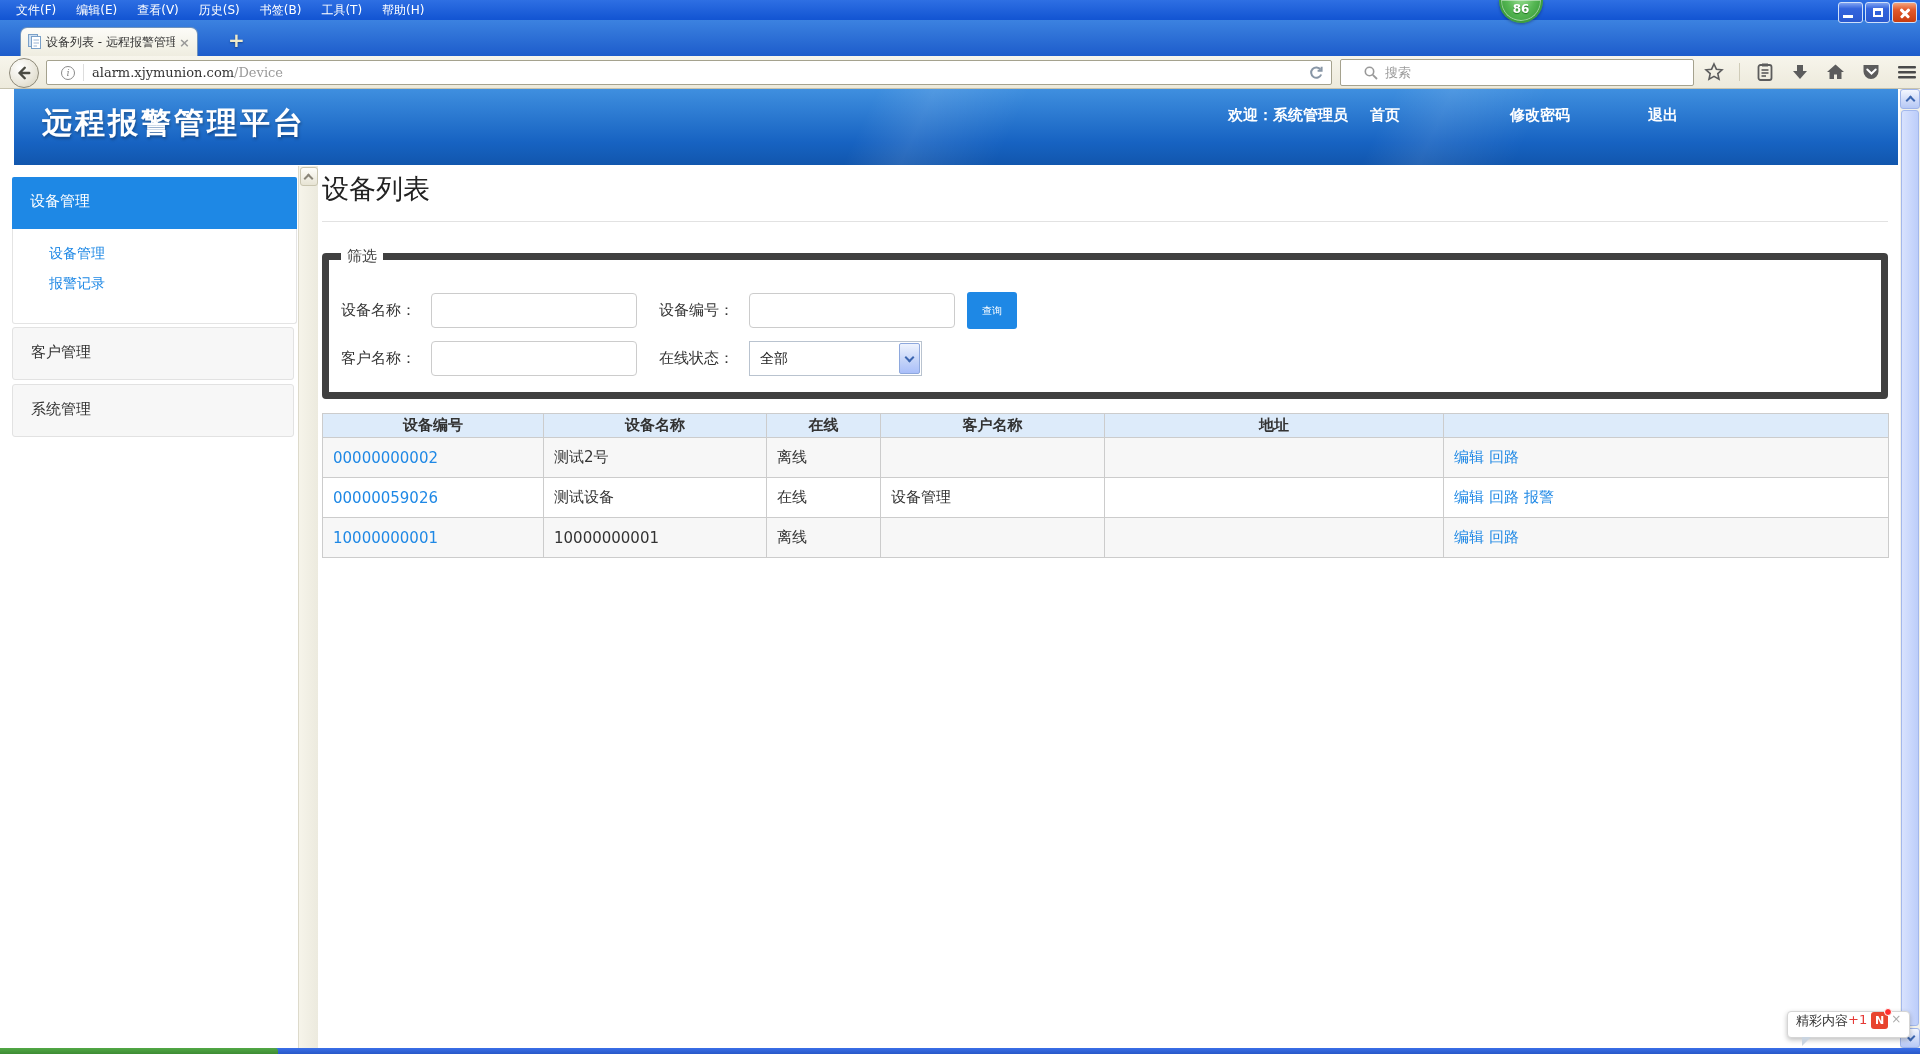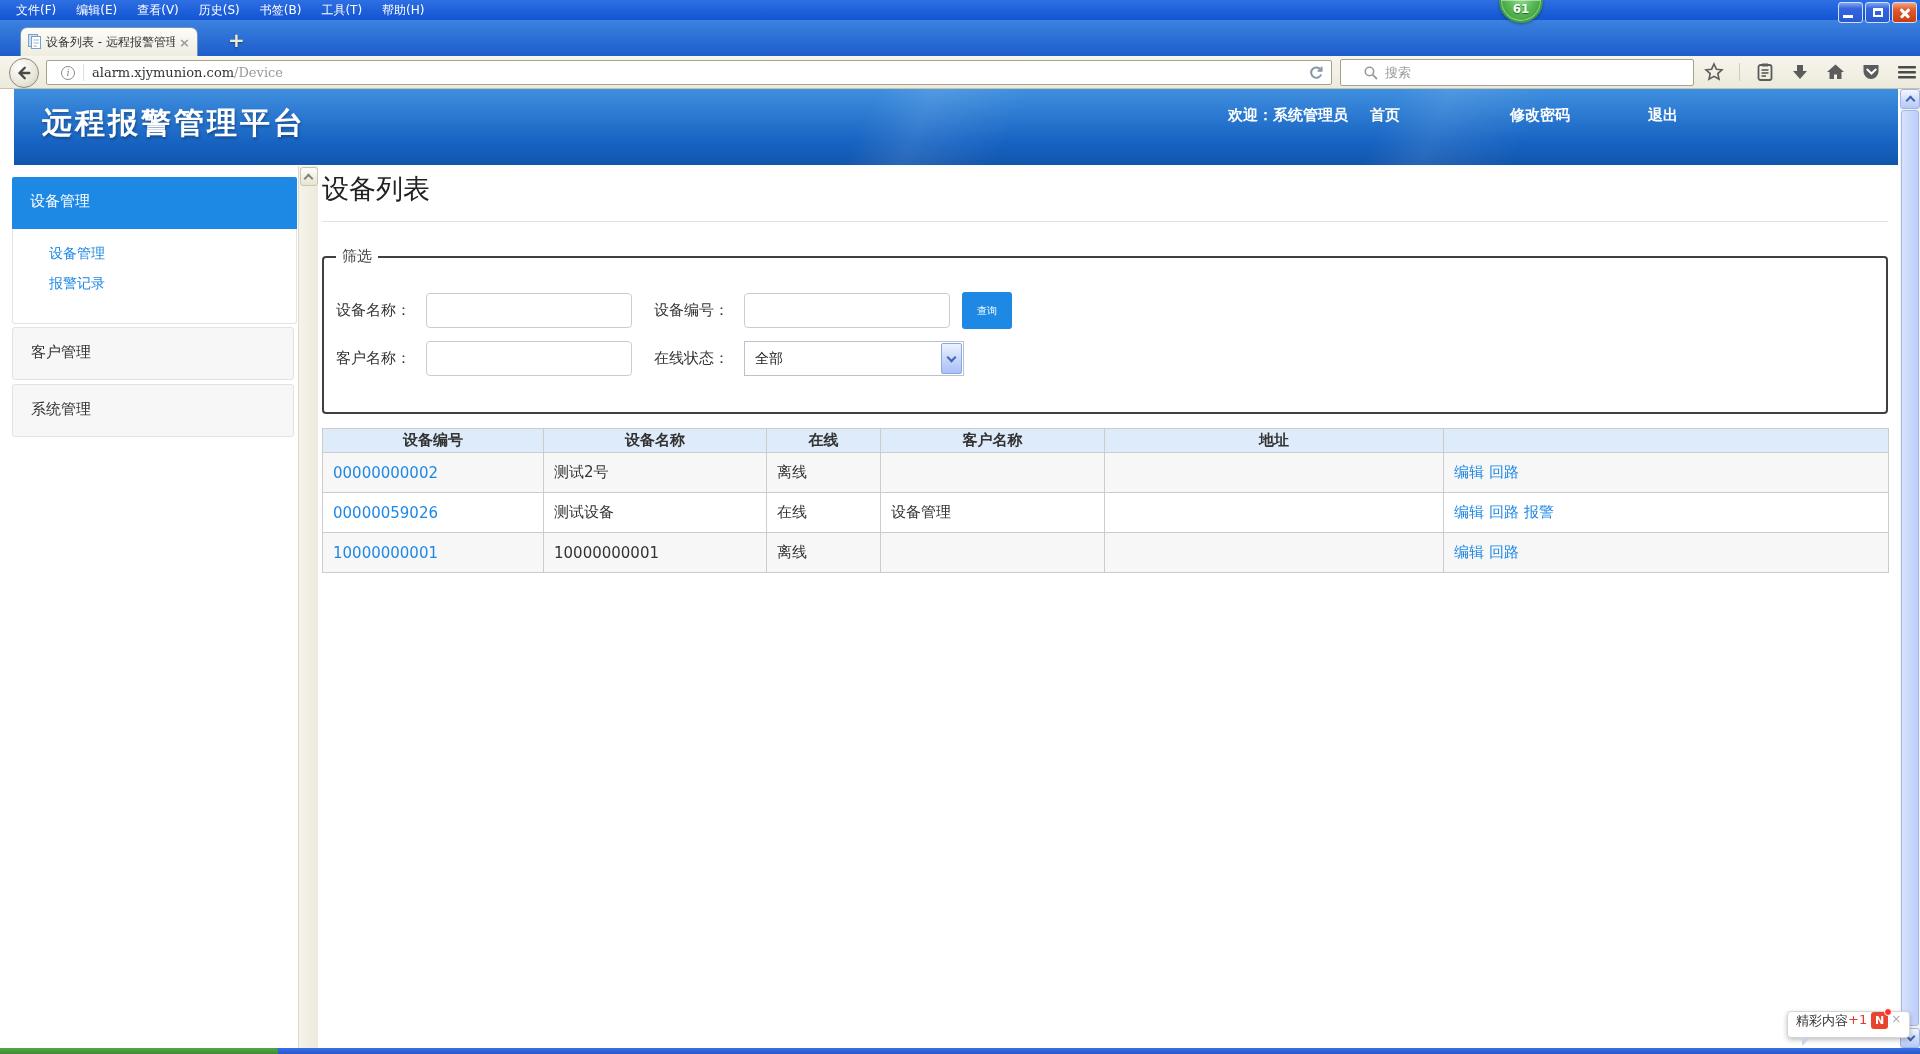--- a/index.html
+++ b/index.html
@@ -83,30 +83,30 @@
     border:1px solid #c9c5b0; border-radius:3px; display:flex; align-items:center; justify-content:center; }
 
   .chev { width:7px; height:7px; border-right:2px solid #8a8578; border-bottom:2px solid #8a8578; }
   .chev.up { transform:rotate(-135deg); margin-top:3px; }
   .chev.down { transform:rotate(45deg); margin-top:-3px; }
   .chev.blue { border-color:#3c66b0; }
 
   .main { position:absolute; left:322px; top:171px; width:1566px; }
   .page-title { font-size:27px; color:#222; font-weight:400; }
   .rule { border:none; border-top:1px solid #e2e2e2; margin-top:14px; }
-  fieldset.filter { margin-top:25px; border:2px solid #404040; border-radius:4px; padding:14px 0 36px 12px; width:1566px; }
+  fieldset.filter { margin-top:25px; border:7px solid #404040; border-radius:4px; padding:14px 0 16px 12px; width:1566px; }
   fieldset.filter legend { font-size:15px; color:#444; padding:0 6px; }
   .frow { display:flex; align-items:center; margin-top:12px; }
   .flabel { width:90px; font-size:15px; color:#333; white-space:nowrap; }
   .flabel.second { margin-left:22px; }
   .finput { width:206px; height:35px; border:1px solid #ccc; border-radius:4px; padding:0 8px;
     font-size:14px; color:#333; outline:none; font-family:inherit; }
   .query-btn { margin-left:12px; width:50px; height:37px; background:#1e88e5; border:none; border-radius:3px;
     color:#fff; font-size:10px; font-family:inherit; }
-  .select-box { position:relative; width:220px; height:35px; border:1px solid #b9c3cf; background:#fff;
+  .select-box { position:relative; width:173px; height:35px; border:1px solid #b9c3cf; background:#fff;
     font-size:14px; color:#222; display:flex; align-items:center; padding-left:10px; }
   .select-arrow { position:absolute; top:1px; right:1px; width:21px; height:31px;
     background:linear-gradient(#eef3fe,#c2d2f8 60%,#aabffa); border:1px solid #8ea8dd; border-radius:2px;
     display:flex; align-items:center; justify-content:center; }
 
   table.dev { margin-top:14px; width:1566px; border-collapse:collapse; table-layout:fixed; font-size:15px; }
   table.dev th { height:24px; background:#ddebfa; border:1px solid #ccc; font-weight:bold; color:#333; text-align:center; }
   table.dev td { height:40px; border:1px solid #ccc; padding-left:10px; color:#333; }
   table.dev tbody tr:nth-child(odd) { background:#f7f7f7; }
   .cell-link { color:#1e88e5; text-decoration:none; }
@@ -160,21 +160,21 @@
     </div>
   <div class="win-btn">
       <span class="g-restore"></span>
     </div>
   <div class="win-btn close">
     <span class="x-bar a"></span>
       <span class="x-bar b"></span>
   </div>
 </div>
 
-<div class="badge-61">61</div>
+<div class="badge-61">86</div>
 
 <div class="tabbar">
   <div class="tab">
     <svg width="14" height="16">
       <rect x="0.5" y="0.5" width="9" height="12" fill="#cfe0f2" stroke="#7aa0c8"></rect>
       <rect x="3.5" y="2.5" width="9" height="12" fill="#ffffff" stroke="#7aa0c8"></rect>
       <line x1="5.5" y1="6" x2="11" y2="6" stroke="#9ab4d4"></line>
       <line x1="5.5" y1="9" x2="11" y2="9" stroke="#9ab4d4"></line>
       <line x1="5.5" y1="12" x2="9" y2="12" stroke="#9ab4d4"></line>
     </svg>

